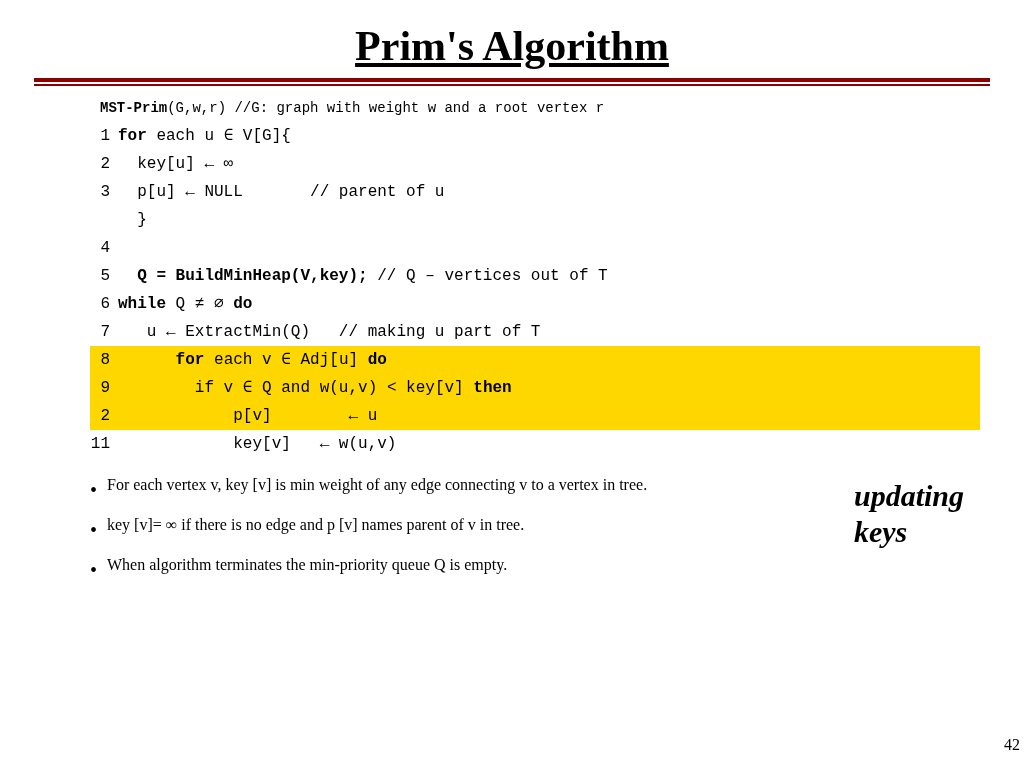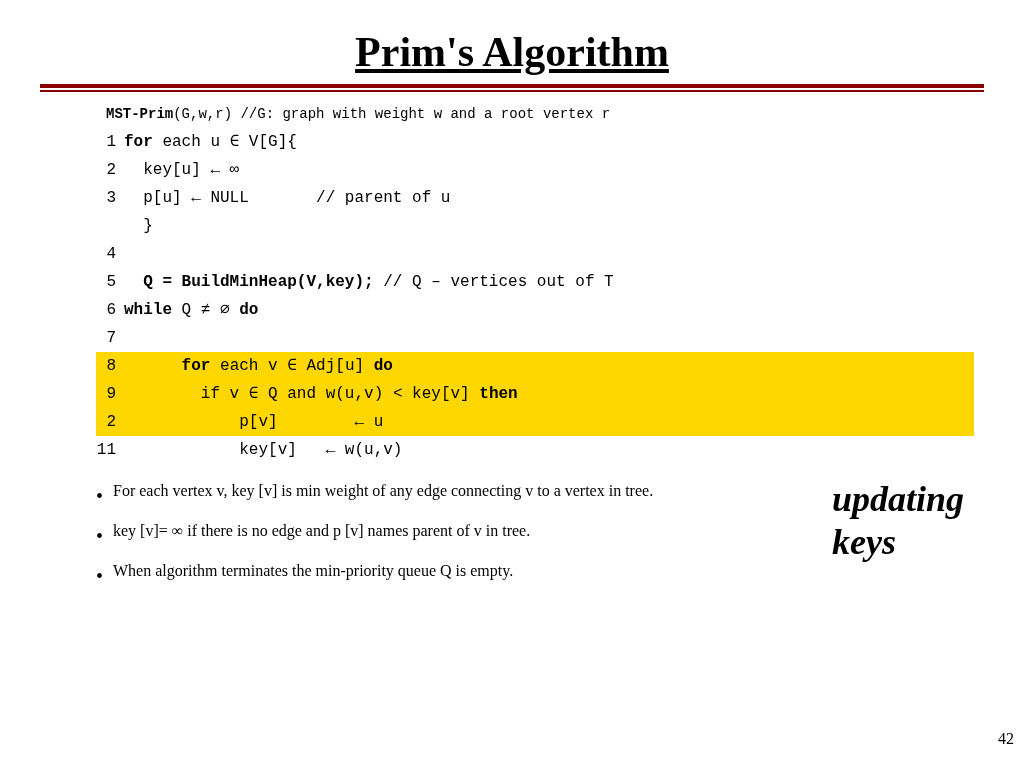--- a/index.html
+++ b/index.html
@@ -11,21 +11,21 @@
       overflow: hidden;
       position: relative;
     }
 
     .slide {
       width: 1024px;
       height: 768px;
       background: #ffffff;
       display: flex;
       flex-direction: column;
-      padding: 10px;
+      padding: 4px;
     }
 
     .title-area {
       text-align: center;
       padding: 18px 40px 8px 40px;
     }
 
     .title {
       font-size: 42px;
       font-weight: bold;
@@ -90,21 +90,21 @@
 
     .kw {
       font-weight: bold;
       text-align: right;
     }
 
     .updating-label {
       position: absolute;
       right: 60px;
       font-family: Georgia, 'Times New Roman', serif;
-      font-size: 36px;
+      font-size: 30px;
       font-style: italic;
       font-weight: bold;
       color: #000;
       text-align: left;
       top: 478px;
       line-height: 1.2;
     }
 
     .bullets {
       margin-top: 16px;
@@ -195,20 +195,21 @@
         <span class="line-content">&nbsp;&nbsp;<span class="kw">Q = BuildMinHeap(V,key);</span> // Q – vertices out of T</span>
       </div>
 
       <div class="code-line">
         <span class="line-num">6</span>
         <span class="line-content"><span class="kw">while</span> Q ≠ ∅ <span class="kw">do</span></span>
       </div>
 
       <div class="code-line">
         <span class="line-num">7</span>
+        <span class="line-content">&nbsp;&nbsp;&nbsp;u ← ExtractMin(Q) &nbsp;&nbsp;// making u part of T</span>
       </div>
 
       <div class="code-line highlight-row">
         <span class="line-num">8</span>
         <span class="line-content">&nbsp;&nbsp;&nbsp;&nbsp;&nbsp;&nbsp;<span class="kw">for</span> each v ∈ Adj[u] <span class="kw">do</span></span>
       </div>
 
       <div class="code-line highlight-row">
         <span class="line-num">9</span>
         <span class="line-content">&nbsp;&nbsp;&nbsp;&nbsp;&nbsp;&nbsp;&nbsp;&nbsp;if v ∈ Q and w(u,v) &lt; key[v] <span class="kw">then</span></span>

